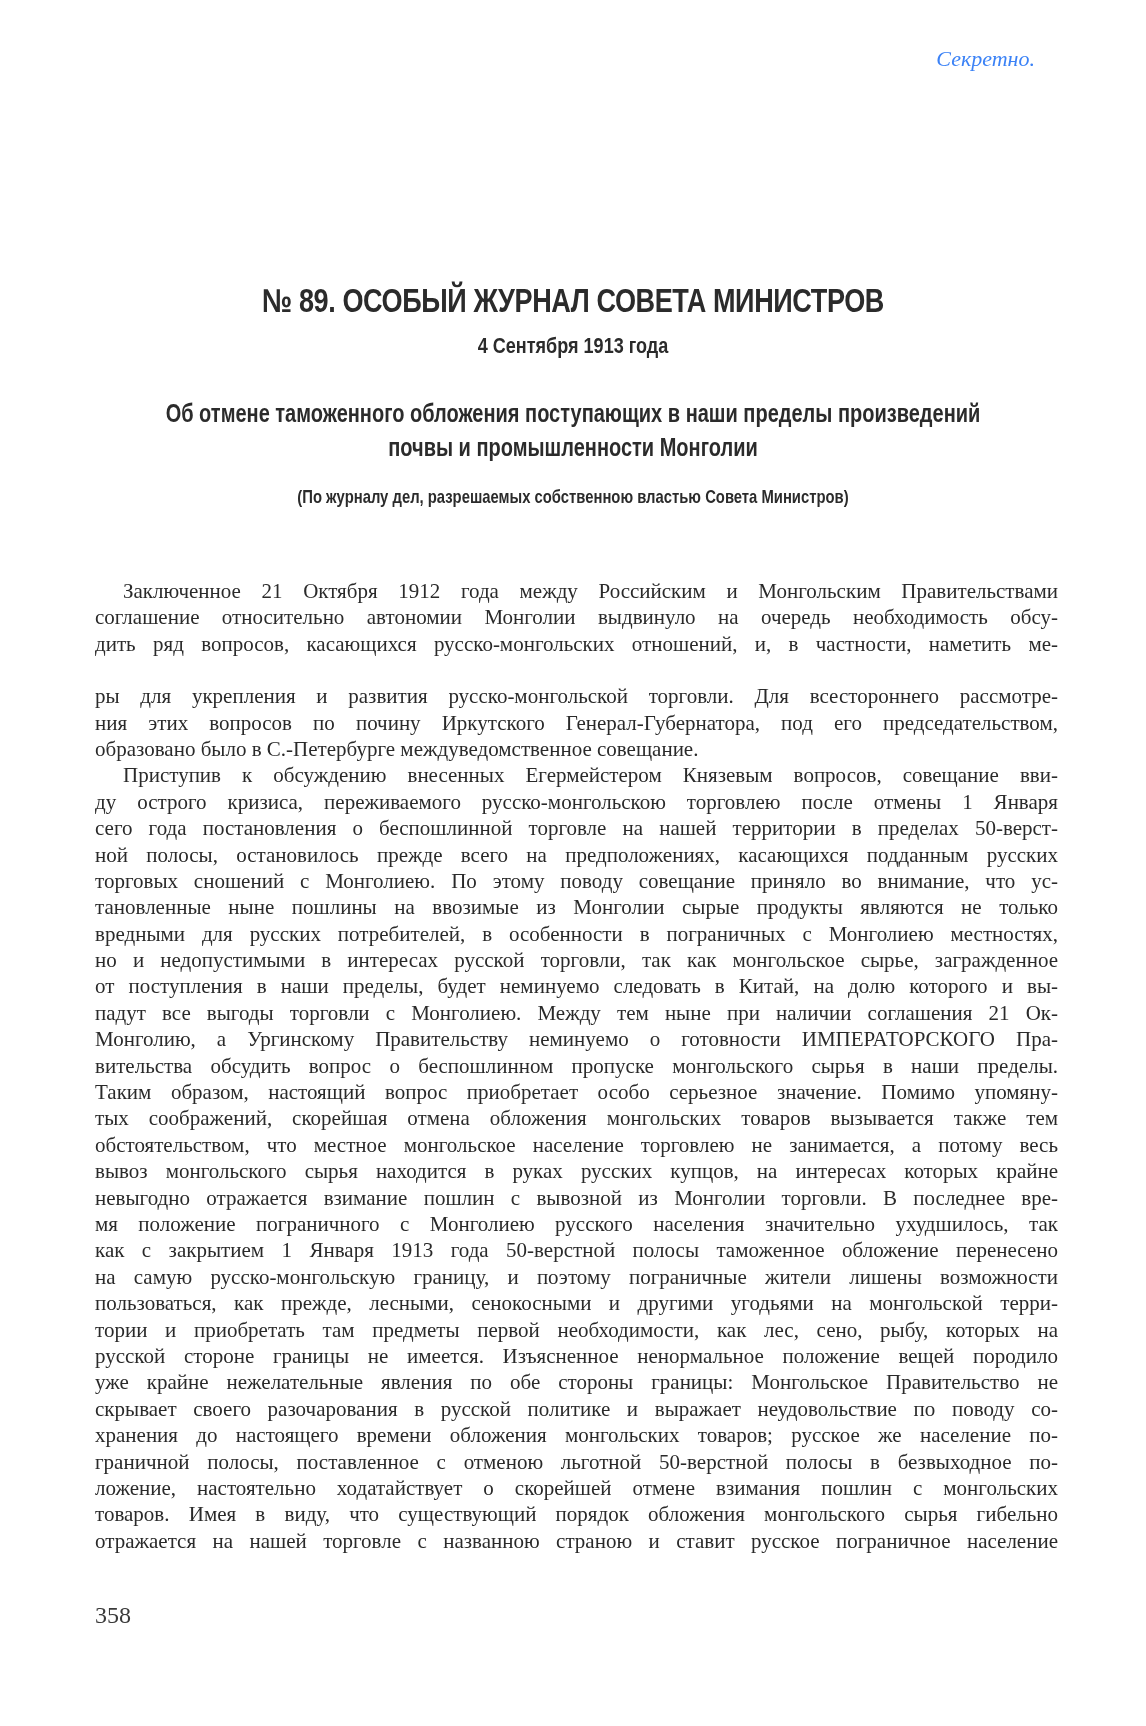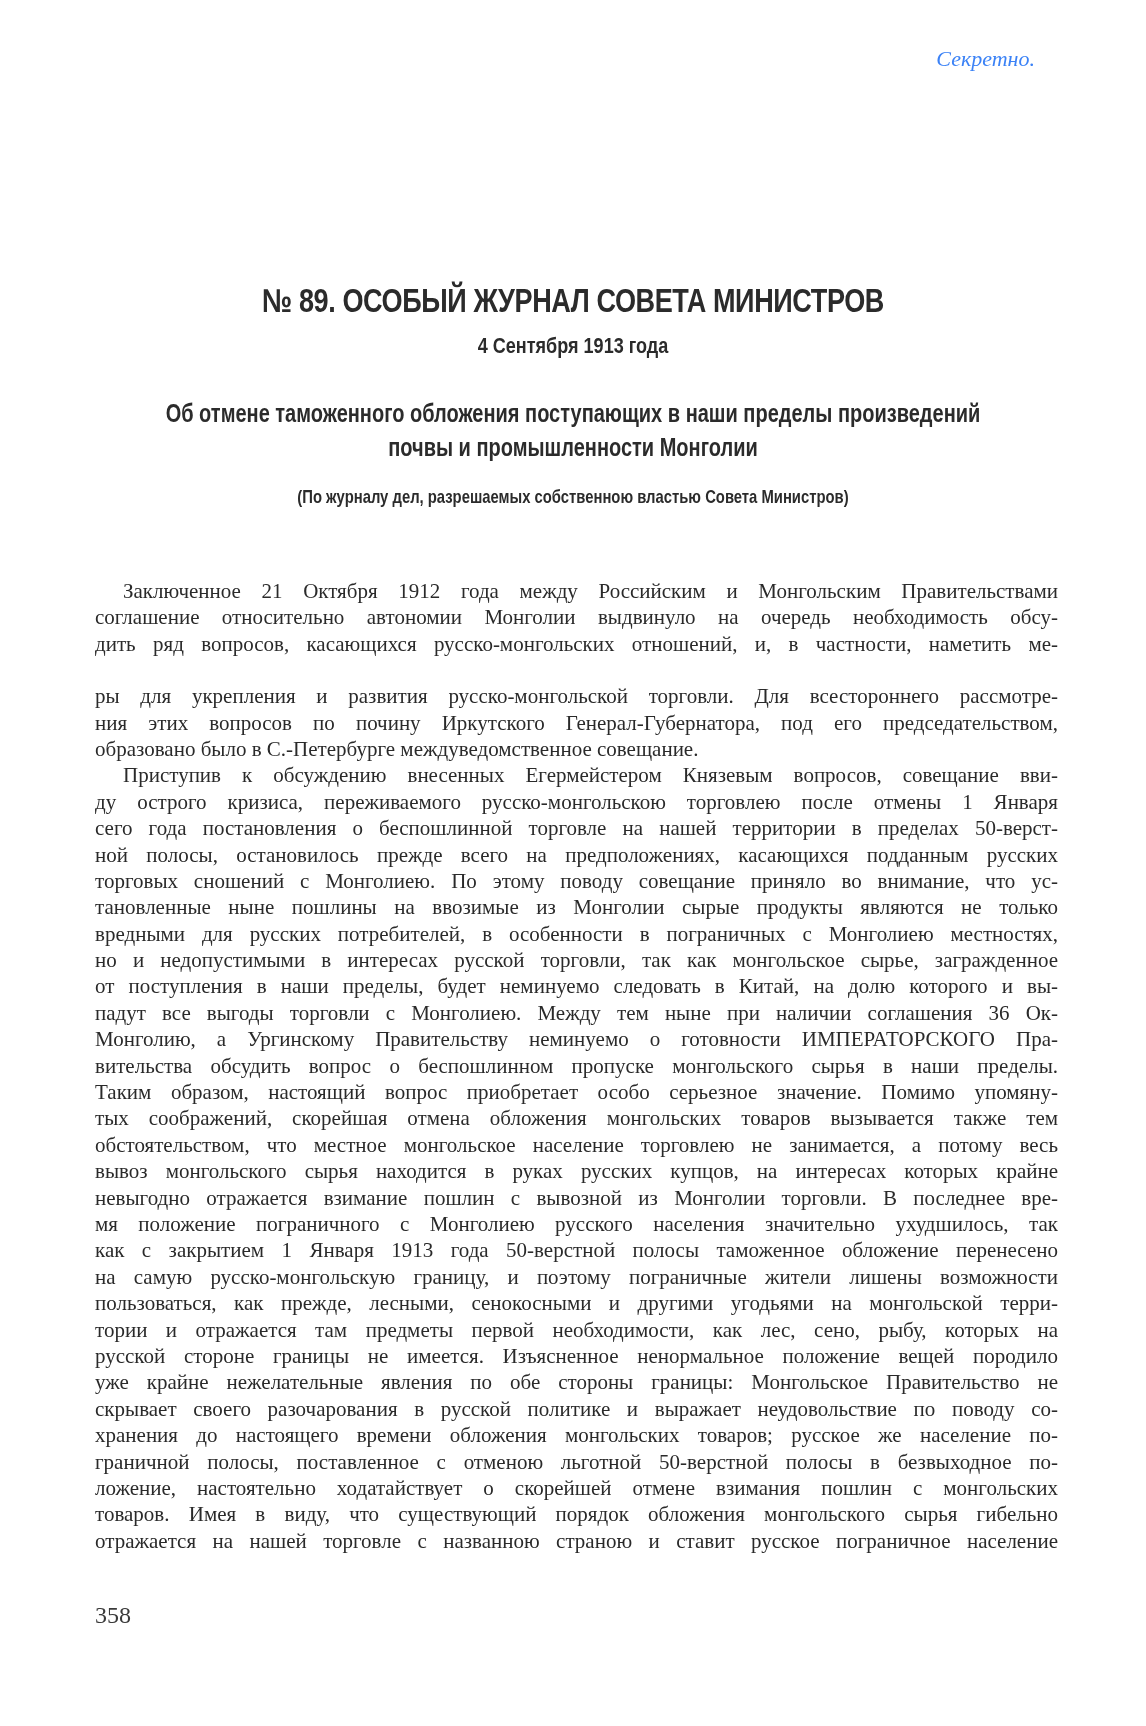--- a/index.html
+++ b/index.html
@@ -135,33 +135,33 @@
   <div>
     <span class="line indent" style="white-space: nowrap;">Приступив к обсуждению внесенных Егермейстером Князевым вопросов, совещание вви-</span>
     <span class="line" style="white-space: nowrap;">ду острого кризиса, переживаемого русско-монгольскою торговлею после отмены 1 Января</span>
     <span class="line" style="white-space: nowrap;">сего года постановления о беспошлинной торговле на нашей территории в пределах 50-верст-</span>
     <span class="line" style="white-space: nowrap;">ной полосы, остановилось прежде всего на предположениях, касающихся подданным русских</span>
     <span class="line" style="white-space: nowrap;">торговых сношений с Монголиею. По этому поводу совещание приняло во внимание, что ус-</span>
     <span class="line" style="white-space: nowrap;">тановленные ныне пошлины на ввозимые из Монголии сырые продукты являются не только</span>
     <span class="line" style="white-space: nowrap;">вредными для русских потребителей, в особенности в пограничных с Монголиею местностях,</span>
     <span class="line" style="white-space: nowrap;">но и недопустимыми в интересах русской торговли, так как монгольское сырье, загражденное</span>
     <span class="line" style="white-space: nowrap;">от поступления в наши пределы, будет неминуемо следовать в Китай, на долю которого и вы-</span>
-    <span class="line" style="white-space: nowrap;">падут все выгоды торговли с Монголиею. Между тем ныне при наличии соглашения 36 Ок-</span>
+    <span class="line" style="white-space: nowrap;">падут все выгоды торговли с Монголиею. Между тем ныне при наличии соглашения 21 Ок-</span>
     <span class="line" style="white-space: nowrap;">Монголию, а Ургинскому Правительству неминуемо о готовности ИМПЕРАТОРСКОГО Пра-</span>
     <span class="line" style="white-space: nowrap;">вительства обсудить вопрос о беспошлинном пропуске монгольского сырья в наши пределы.</span>
     <span class="line" style="white-space: nowrap;">Таким образом, настоящий вопрос приобретает особо серьезное значение. Помимо упомяну-</span>
     <span class="line" style="white-space: nowrap;">тых соображений, скорейшая отмена обложения монгольских товаров вызывается также тем</span>
     <span class="line" style="white-space: nowrap;">обстоятельством, что местное монгольское население торговлею не занимается, а потому весь</span>
     <span class="line" style="white-space: nowrap;">вывоз монгольского сырья находится в руках русских купцов, на интересах которых крайне</span>
     <span class="line" style="white-space: nowrap;">невыгодно отражается взимание пошлин с вывозной из Монголии торговли. В последнее вре-</span>
     <span class="line" style="white-space: nowrap;">мя положение пограничного с Монголиею русского населения значительно ухудшилось, так</span>
     <span class="line" style="white-space: nowrap;">как с закрытием 1 Января 1913 года 50-верстной полосы таможенное обложение перенесено</span>
     <span class="line" style="white-space: nowrap;">на самую русско-монгольскую границу, и поэтому пограничные жители лишены возможности</span>
     <span class="line" style="white-space: nowrap;">пользоваться, как прежде, лесными, сенокосными и другими угодьями на монгольской терри-</span>
-    <span class="line" style="white-space: nowrap;">тории и отражается там предметы первой необходимости, как лес, сено, рыбу, которых на</span>
+    <span class="line" style="white-space: nowrap;">тории и приобретать там предметы первой необходимости, как лес, сено, рыбу, которых на</span>
     <span class="line" style="white-space: nowrap;">русской стороне границы не имеется. Изъясненное ненормальное положение вещей породило</span>
     <span class="line" style="white-space: nowrap;">уже крайне нежелательные явления по обе стороны границы: Монгольское Правительство не</span>
     <span class="line" style="white-space: nowrap;">скрывает своего разочарования в русской политике и выражает неудовольствие по поводу со-</span>
     <span class="line" style="white-space: nowrap;">хранения до настоящего времени обложения монгольских товаров; русское же население по-</span>
     <span class="line" style="white-space: nowrap;">граничной полосы, поставленное с отменою льготной 50-верстной полосы в безвыходное по-</span>
     <span class="line" style="white-space: nowrap;">ложение, настоятельно ходатайствует о скорейшей отмене взимания пошлин с монгольских</span>
     <span class="line" style="white-space: nowrap;">товаров. Имея в виду, что существующий порядок обложения монгольского сырья гибельно</span>
     <span class="line" style="white-space: nowrap;">отражается на нашей торговле с названною страною и ставит русское пограничное население</span>
   </div>
 </div>

